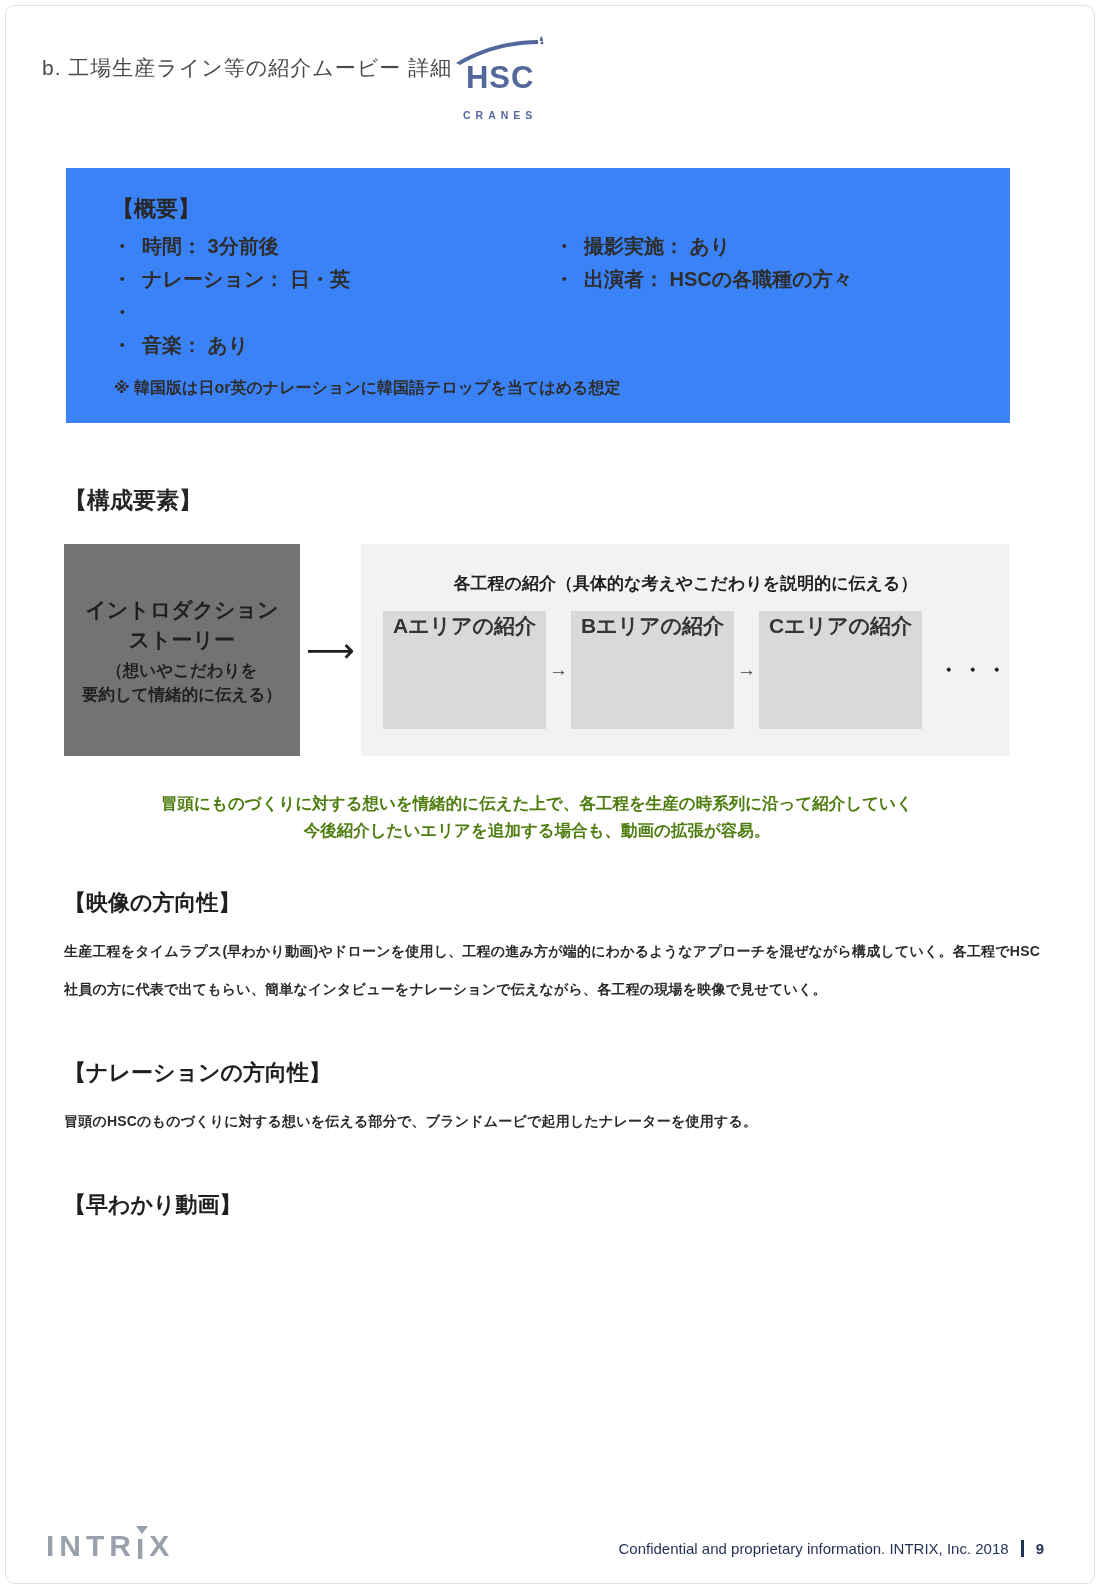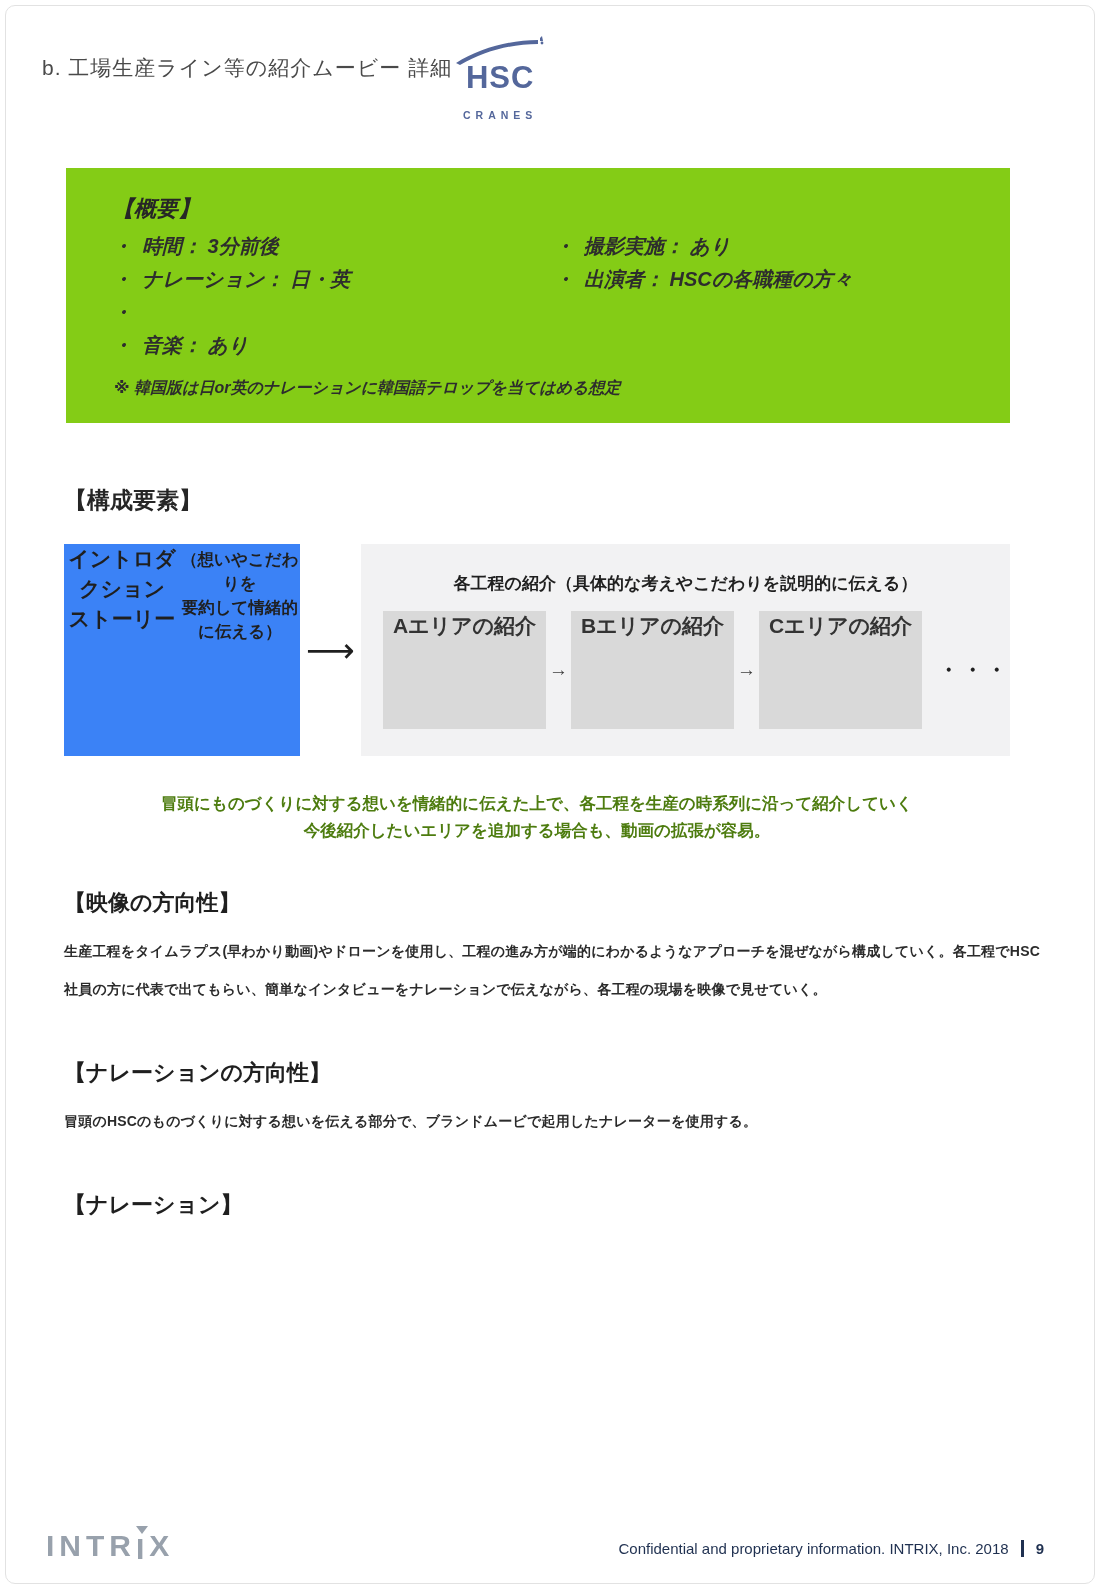--- a/index.html
+++ b/index.html
@@ -16,34 +16,34 @@
 
   
   .top { display:flex; justify-content:flex-start; align-items:flex-start; padding:36px 56px 0 42px; height:118px; }
   .page-title { margin:18px 0 0 0; font-size:21px; font-weight:400; color:#4a4a4a; letter-spacing:1px; }
   .hsc-logo { width:96px; text-align:center; color:#54679b; }
   .hsc-logo svg { display:block; margin:0 auto; }
   .hsc-main { font-size:31px; font-weight:700; letter-spacing:1px; line-height:28px; margin-top:-2px; }
   .hsc-sub { font-size:10.5px; font-weight:700; letter-spacing:5px; margin-top:17px; }
 
   
-  .overview { margin:50px 90px 0 66px; background:#84cc16; padding:26px 30px 24px 46px;font-style:italic; }
+  .overview { margin:50px 90px 0 66px; background:#3b82f6; padding:26px 30px 24px 46px; }
   .ov-heading { margin:0 0 6px 0; font-size:22px; font-weight:700; color:#262626; }
   .ov-cols { display:flex; }
   .ov-col-left { width:442px; }
   .ov-col-right { flex:1; }
   .ov-list { list-style:none; margin:0; padding:0; }
   .ov-list li { display:flex; font-size:20px; font-weight:700; color:#2d2d2d; line-height:33px; }
   .blt { width:30px; flex:none; }
   .footnote { margin:16px 0 0 2px; font-size:16px; font-weight:700; color:#2d2d2d; }
 
   
   .comp-heading { margin:62px 0 0 64px; font-size:23px; font-weight:700; color:#262626; }
   .diagram { display:flex; align-items:stretch; margin:28px 90px 0 64px; height:212px; }
-  .intro-box { width:254px; background:#3b82f6; display:flex; justify-content:center; text-align:center; }
+  .intro-box { width:254px; background:#737373; display:flex; flex-direction:column; justify-content:center; text-align:center; }
   .ib-title div { font-size:21px; font-weight:700; color:#1f1f1f; line-height:30px; }
   .ib-sub { margin-top:3px; }
   .ib-sub div { font-size:16.5px; font-weight:700; color:#1f1f1f; line-height:24px; }
   .flow-arrow { width:66px; display:flex; align-items:center; justify-content:center; font-size:34px; font-weight:400; color:#1f1f1f; }
   .process-panel { flex:1; background:#f2f2f3; padding-top:28px; }
   .process-header { text-align:center; font-size:17px; font-weight:700; color:#1f1f1f; }
   .process-row { display:flex; align-items:center; margin-top:16px; padding-left:22px; }
   .pbox { width:163px; height:118px; background:#d9d9d9; display:flex; flex-direction:row; justify-content:center; text-align:center; }
   .pbox div { font-size:21px; font-weight:700; color:#333333; line-height:30px; }
   .parrow { width:25px; text-align:center; font-size:19px; color:#3d3d3d; }
@@ -169,21 +169,21 @@
   <h2 class="ts-heading">【映像の方向性】</h2>
   <p class="ts-body">生産工程をタイムラプス(早わかり動画)やドローンを使用し、工程の進み方が端的にわかるようなアプローチを混ぜながら構成していく。各工程でHSC社員の方に代表で出てもらい、簡単なインタビューをナレーションで伝えながら、各工程の現場を映像で見せていく。</p>
 </section>
 
 <section class="text-section ts-gap">
   <h2 class="ts-heading">【ナレーションの方向性】</h2>
   <p class="ts-body">冒頭のHSCのものづくりに対する想いを伝える部分で、ブランドムービで起用したナレーターを使用する。</p>
 </section>
 
 <section class="text-section ts-gap">
-  <h2 class="ts-heading">【ナレーション】</h2>
+  <h2 class="ts-heading">【早わかり動画】</h2>
 </section>
 
 <footer class="footer">
   <div class="intrix-logo">
     <span>INTR</span><span class="tri-i"><span class="tri"></span><span class="ltr">I</span></span><span>X</span>
   </div>
   <div class="foot-right">
     <span class="conf-text">Confidential and proprietary information. INTRIX, Inc. 2018</span>
     <span class="vbar"></span>
     <span class="pageno">9</span>

